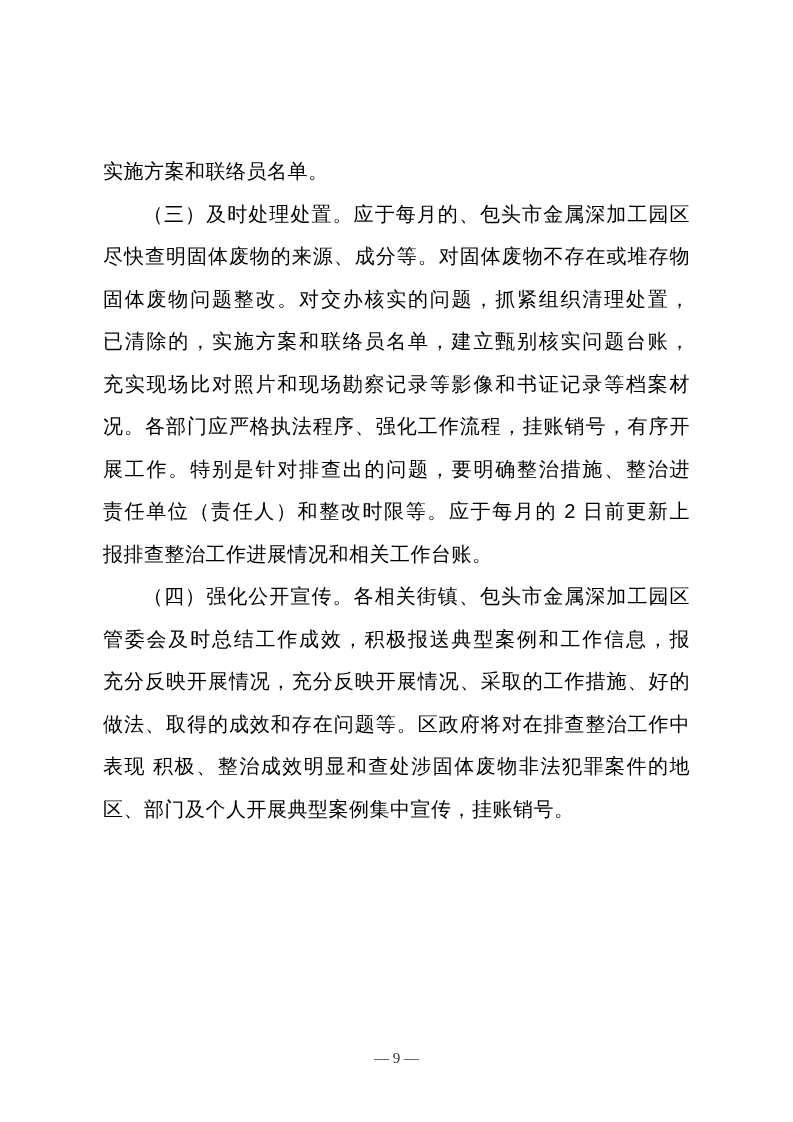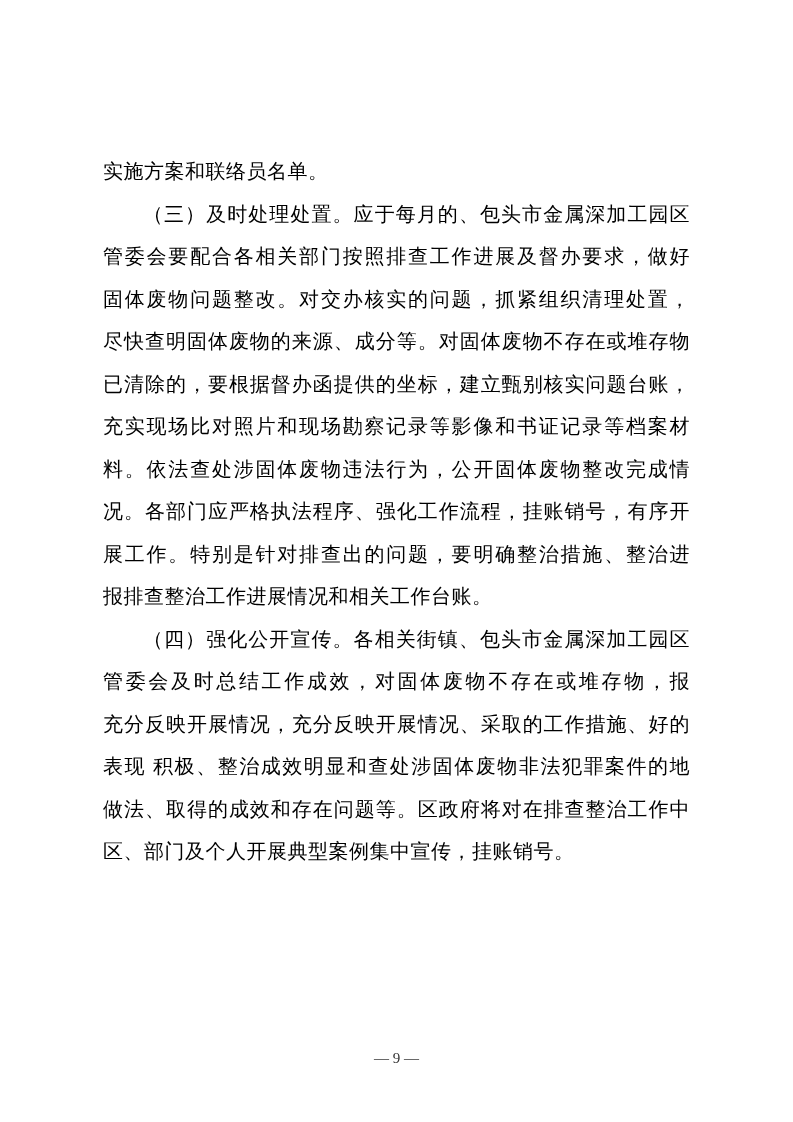--- a/index.html
+++ b/index.html
@@ -66,33 +66,32 @@
 </head>
 <body>
 
 <div class="page">
   <div class="content" id="content">
       <div class="paragraph">
         <div class="line last">实施方案和联络员名单。</div>
       </div>
       <div class="paragraph">
         <div class="line indent">（三）及时处理处置。应于每月的、包头市金属深加工园区</div>
-        <div class="line">管委会要配合各相关部门按照排查工作进展及督办要求，做好</div>
+        <div class="line">尽快查明固体废物的来源、成分等。对固体废物不存在或堆存物</div>
         <div class="line">固体废物问题整改。对交办核实的问题，抓紧组织清理处置，</div>
-        <div class="line">尽快查明固体废物的来源、成分等。对固体废物不存在或堆存物</div>
-        <div class="line">已清除的，要根据督办函提供的坐标，建立甄别核实问题台账，</div>
+        <div class="line">已清除的，实施方案和联络员名单，建立甄别核实问题台账，</div>
         <div class="line">充实现场比对照片和现场勘察记录等影像和书证记录等档案材</div>
-        <div class="line">料。依法查处涉固体废物违法行为，公开固体废物整改完成情</div>
         <div class="line">况。各部门应严格执法程序、强化工作流程，挂账销号，有序开</div>
         <div class="line">展工作。特别是针对排查出的问题，要明确整治措施、整治进度、</div>
+        <div class="line">责任单位（责任人）和整改时限等。应于每月的 2 日前更新上</div>
         <div class="line last">报排查整治工作进展情况和相关工作台账。</div>
       </div>
       <div class="paragraph">
         <div class="line indent">（四）强化公开宣传。各相关街镇、包头市金属深加工园区</div>
-        <div class="line">管委会及时总结工作成效，对固体废物不存在或堆存物，报</div>
+        <div class="line">管委会及时总结工作成效，积极报送典型案例和工作信息，报</div>
         <div class="line">充分反映开展情况，充分反映开展情况、采取的工作措施、好的</div>
+        <div class="line">做法、取得的成效和存在问题等。区政府将对在排查整治工作中</div>
         <div class="line">表现 积极、整治成效明显和查处涉固体废物非法犯罪案件的地</div>
-        <div class="line">做法、取得的成效和存在问题等。区政府将对在排查整治工作中</div>
         <div class="line last">区、部门及个人开展典型案例集中宣传，挂账销号。</div>
       </div>
     </div>
   <div class="page-number">— 9 —</div>
 </div>
 
 </body></html>

